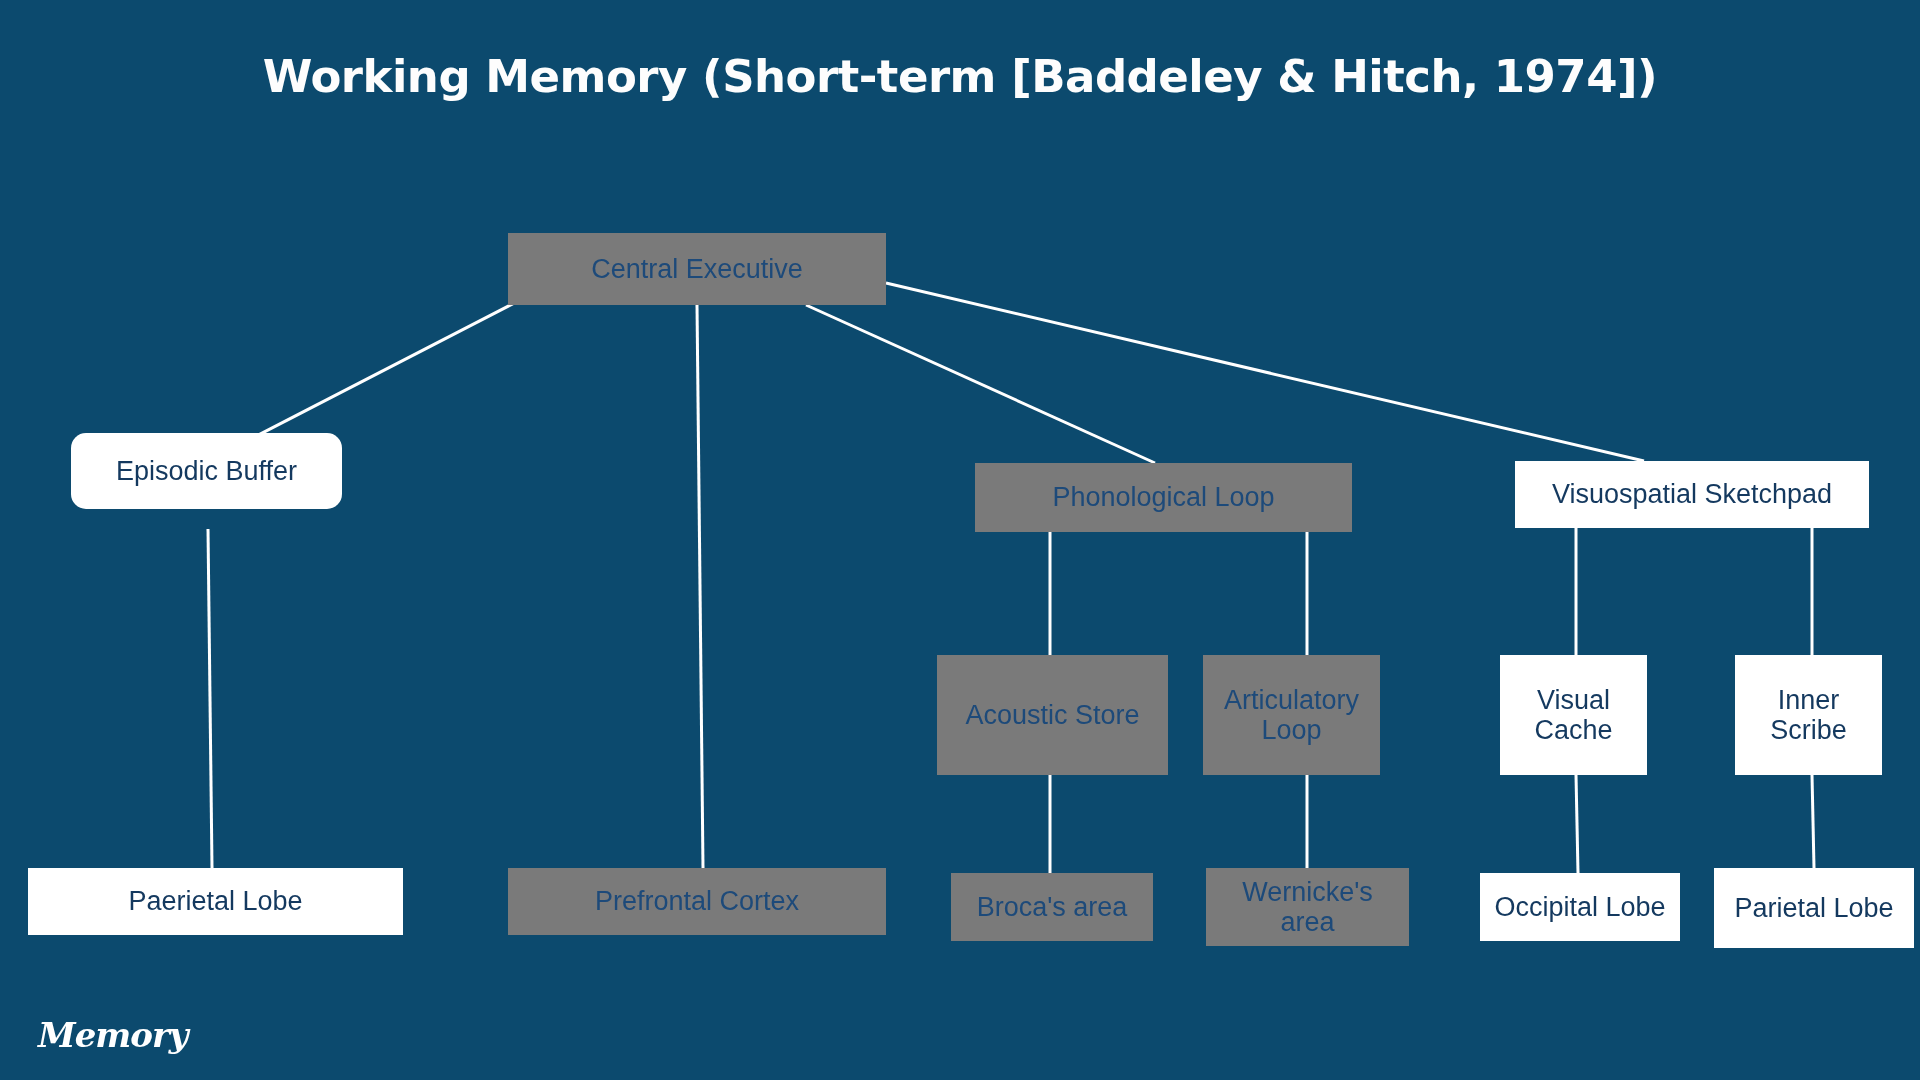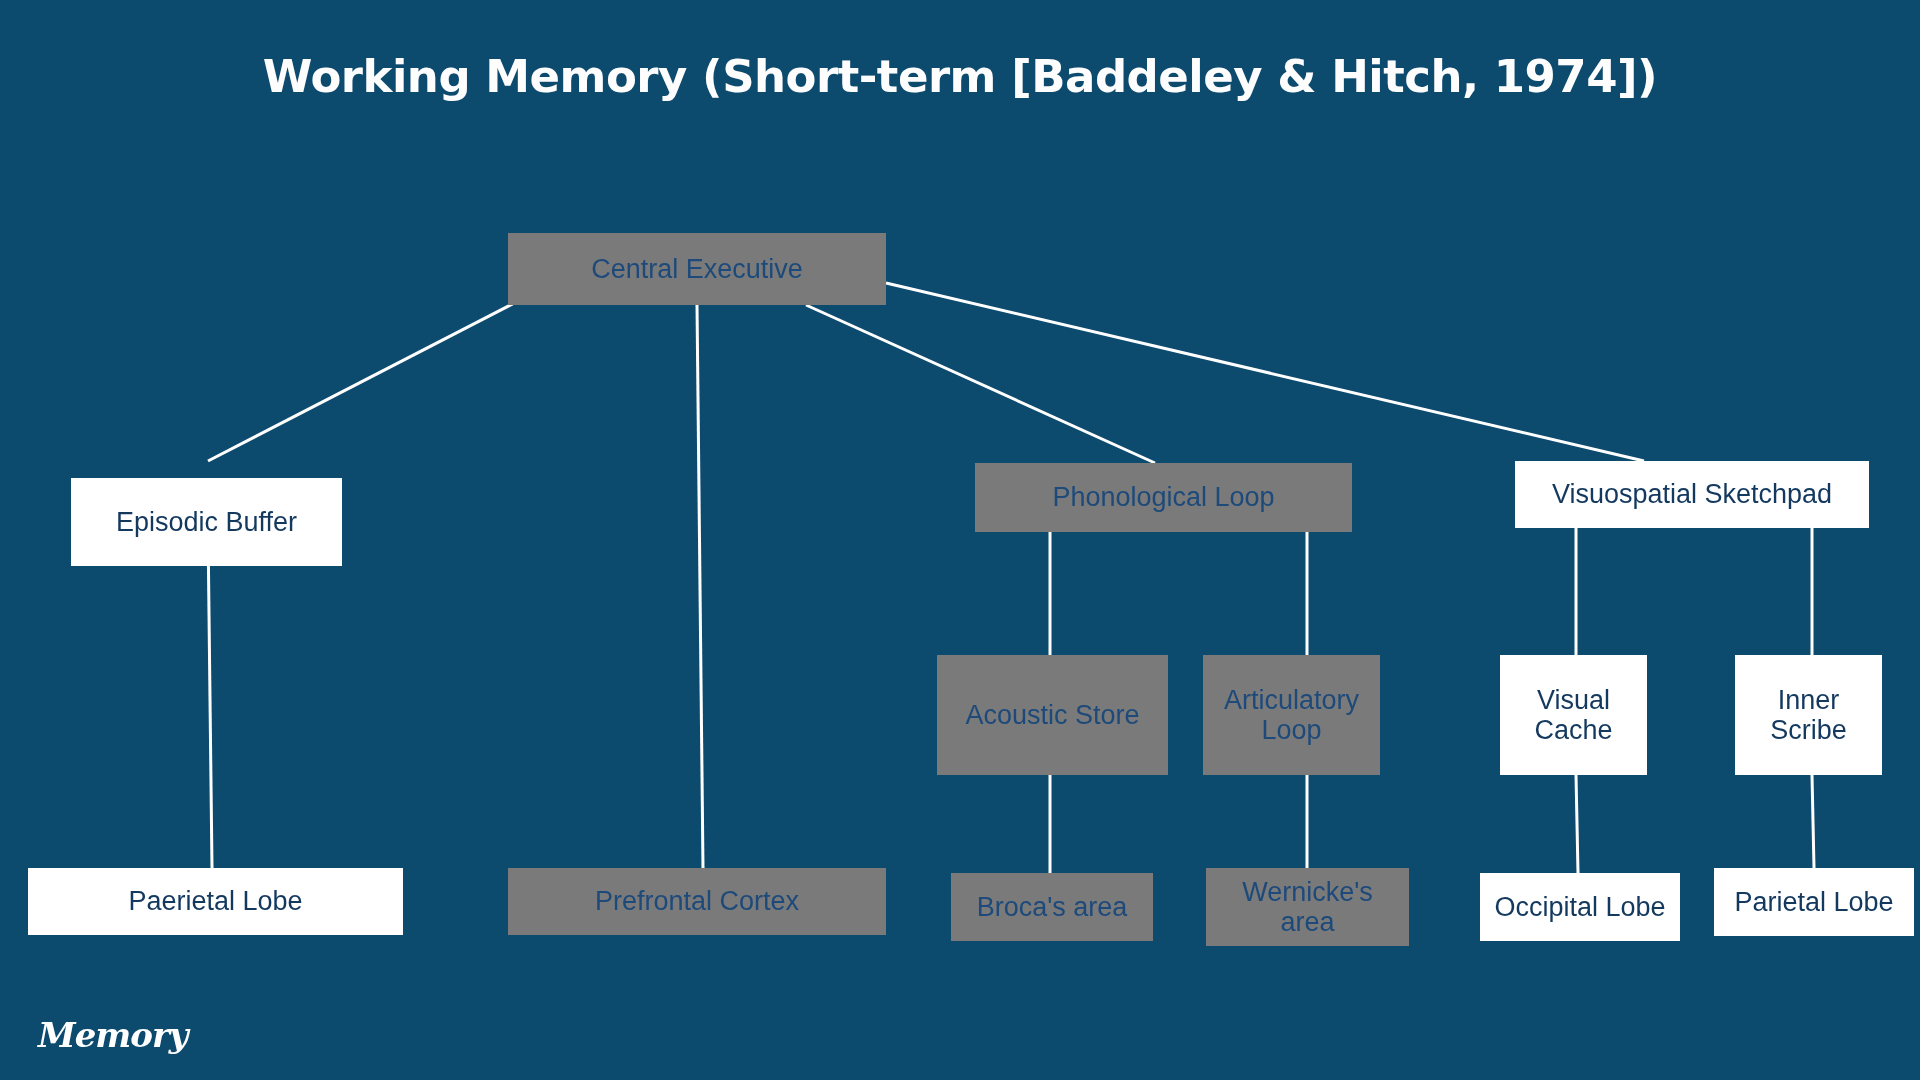--- a/index.html
+++ b/index.html
@@ -94,21 +94,21 @@
       <line x1="1576" y1="528" x2="1576" y2="655" stroke="#ffffff" stroke-width="3"></line>
       <line x1="1812" y1="528" x2="1812" y2="655" stroke="#ffffff" stroke-width="3"></line>
       <line x1="1576" y1="775" x2="1578" y2="873" stroke="#ffffff" stroke-width="3"></line>
       <line x1="1812" y1="775" x2="1814" y2="868" stroke="#ffffff" stroke-width="3"></line>
     </svg>
 
   <div id="nodes">
       <div class="node gray" style="left: 508px; top: 233px; width: 378px; height: 72px;">
         <span>Central Executive</span>
       </div>
-      <div class="node light" style="left: 71px; top: 478px; width: 271px; height: 88px;">
+      <div class="node light" style="left: 71px; top: 433px; width: 271px; height: 76px; border-radius: 15px;">
         <span>Episodic Buffer</span>
       </div>
       <div class="node gray" style="left: 975px; top: 463px; width: 377px; height: 69px;">
         <span>Phonological Loop</span>
       </div>
       <div class="node light" style="left: 1515px; top: 461px; width: 354px; height: 67px;">
         <span>Visuospatial Sketchpad</span>
       </div>
       <div class="node light" style="left: 28px; top: 868px; width: 375px; height: 67px;">
         <span>Paerietal Lobe</span>
@@ -130,20 +130,20 @@
       </div>
       <div class="node light" style="left: 1500px; top: 655px; width: 147px; height: 120px;">
         <span>Visual Cache</span>
       </div>
       <div class="node light" style="left: 1735px; top: 655px; width: 147px; height: 120px; justify-content: flex-end;">
         <span>Inner Scribe</span>
       </div>
       <div class="node light" style="left: 1480px; top: 873px; width: 200px; height: 68px;">
         <span>Occipital Lobe</span>
       </div>
-      <div class="node light" style="left: 1714px; top: 868px; width: 200px; height: 68px;">
+      <div class="node light" style="left: 1714px; top: 868px; width: 200px; height: 80px;">
         <span>Parietal Lobe</span>
       </div>
     </div>
 
   <div id="logo">Memory</div>
 
 </div>
 
 </body></html>

